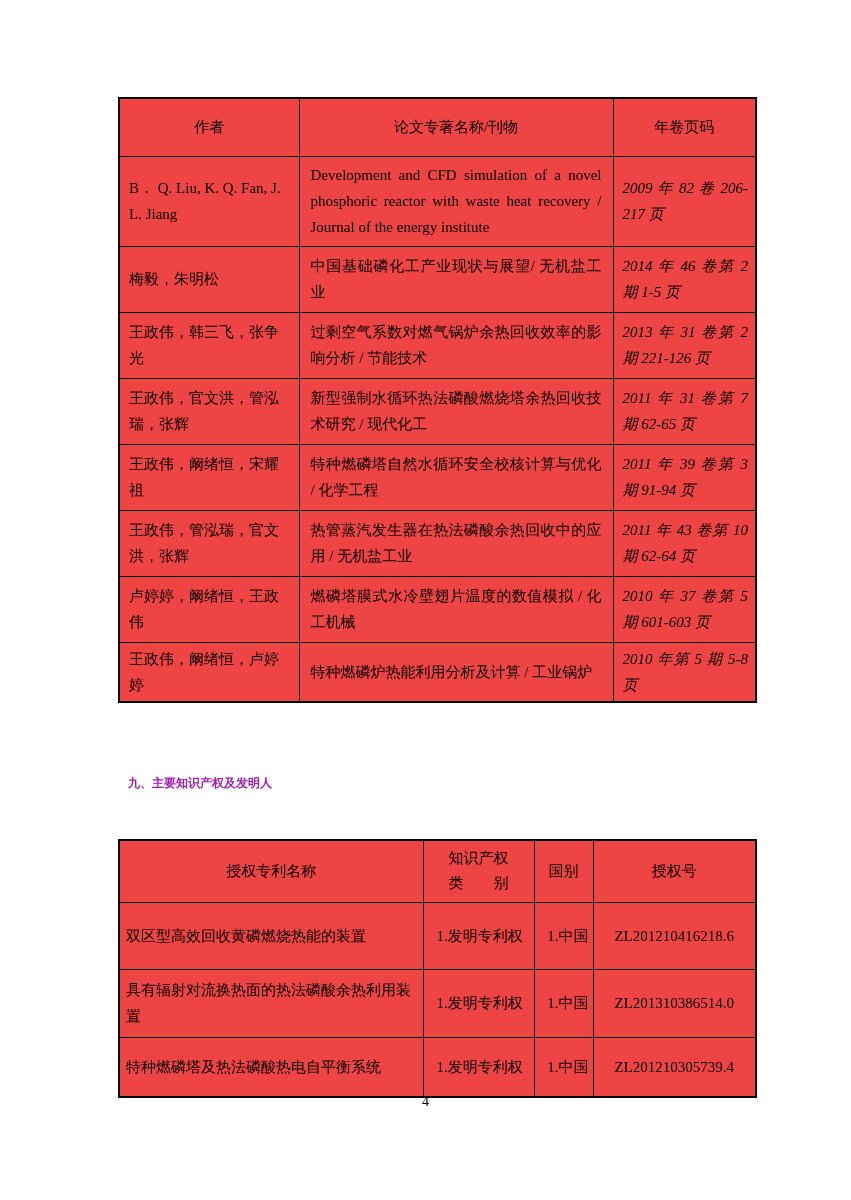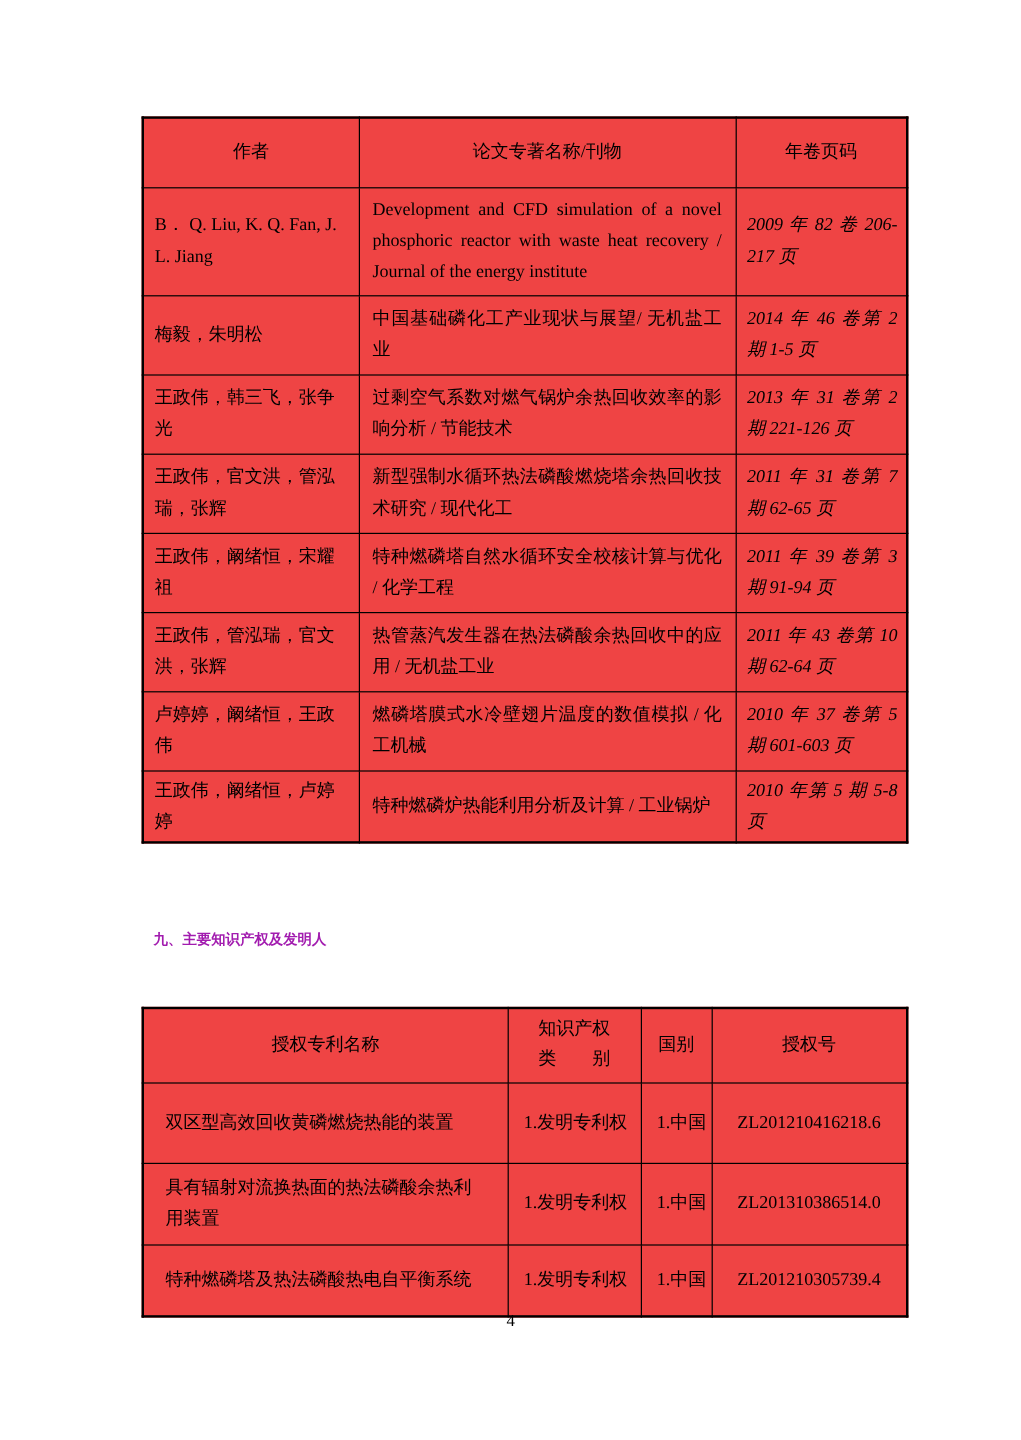--- a/index.html
+++ b/index.html
@@ -29,21 +29,21 @@
     vertical-align: middle;
     font-size: 15px;
     line-height: 26px;
     font-weight: normal;
     overflow: hidden;
   }
   th { text-align: center; padding: 2px 6px; }
   td.c-author { text-align: left; padding: 3px 8px 3px 9px; margin-left: 35px; }
   td.c-title  { text-align: justify; padding: 3px 11px; }
   td.c-ref    { text-align: justify; padding: 3px 7px 3px 9px; font-style: italic; }
-  td.c-patname { text-align: left; padding: 3px 18px; }
+  td.c-patname { text-align: left; padding: 3px 6px; }
   td.c-pattype { text-align: left; padding: 3px 6px 3px 13px; }
   td.c-country { text-align: right; padding: 3px 4px 3px 11px; }
   td.c-patnum  { text-align: center; padding: 3px 16px; }
   th.prewrap { white-space: pre-line; line-height: 25px; }
   .section-heading {
     position: absolute;
     left: 128px;
     top: 772px;
     font-family: "Liberation Sans", "DejaVu Sans", sans-serif;
     font-weight: bold;

